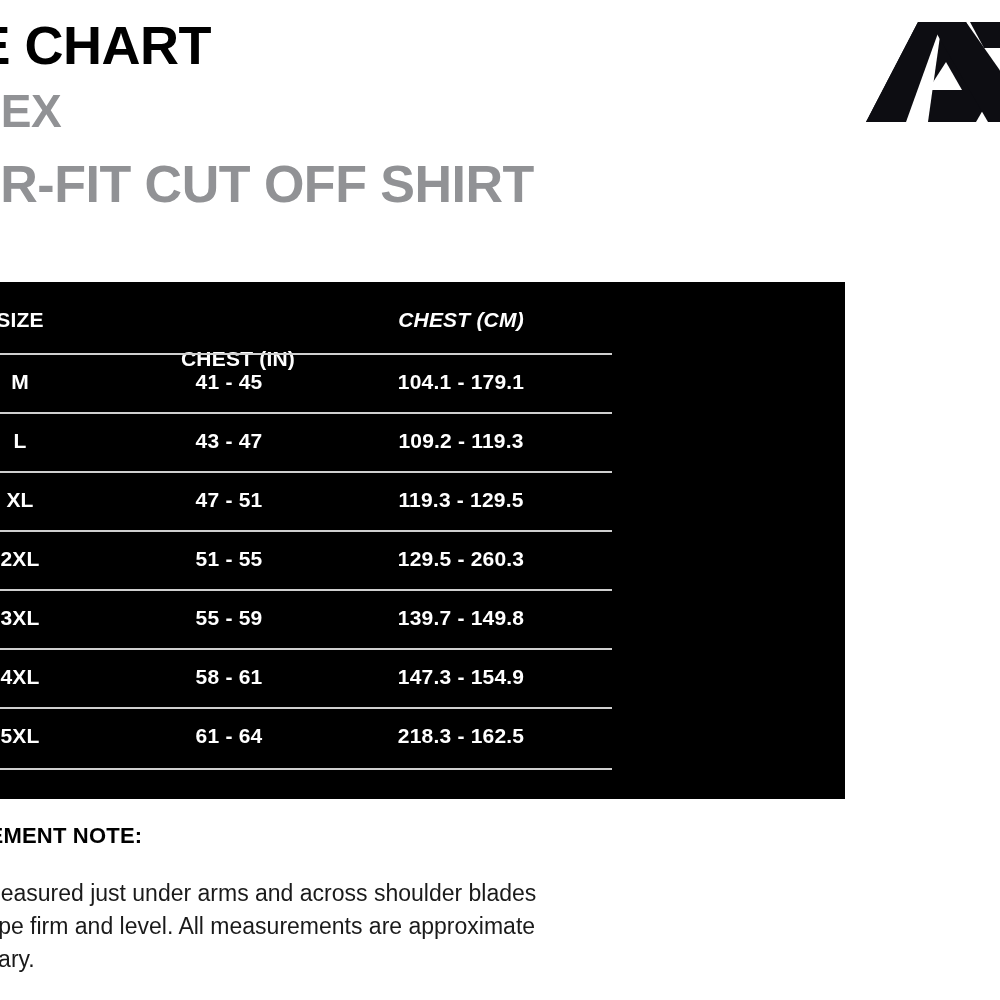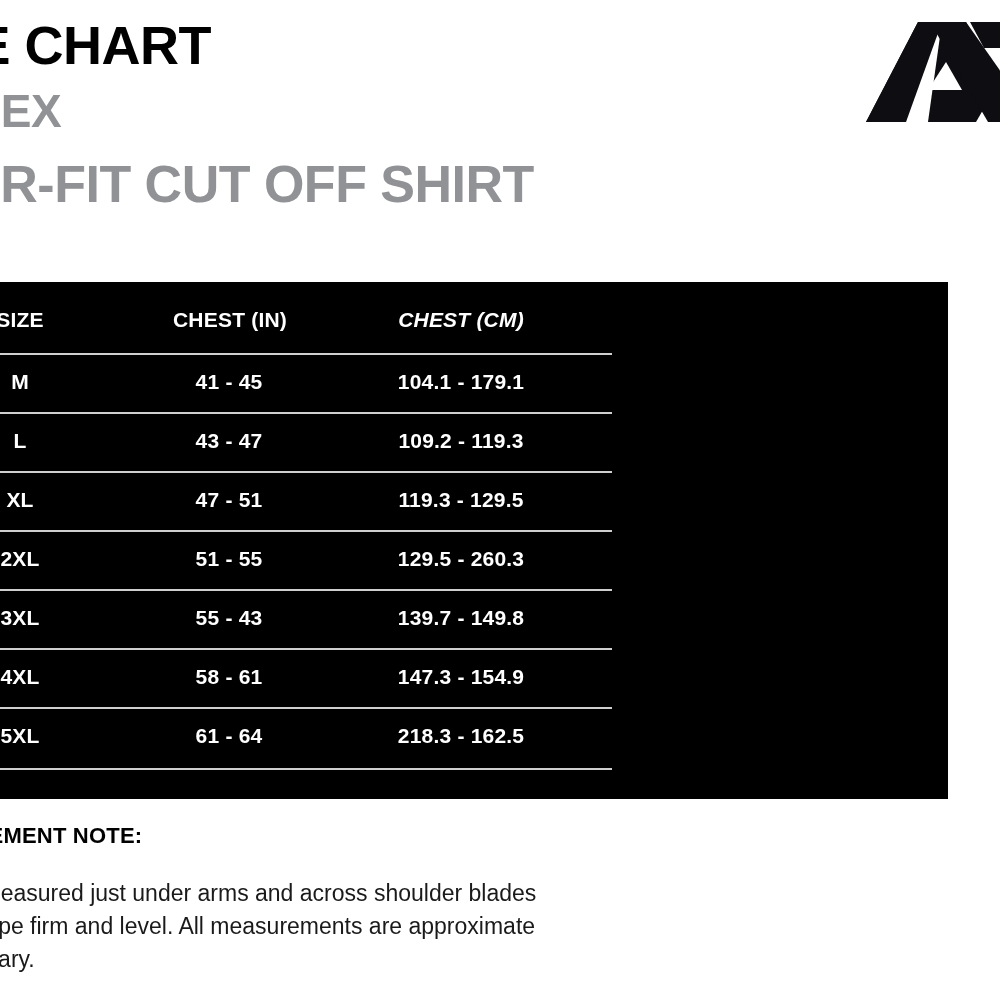--- a/index.html
+++ b/index.html
@@ -83,21 +83,21 @@
   }
   .logo-wrap svg {
     display: block;
   }
 
   
   .table-panel {
     position: absolute;
     left: 0;
     top: 282px;
-    width: 948px;
+    width: 845px;
     height: 517px;
     background: #000000;
   }
 
   .table-inner {
     position: absolute;
     left: -108px;
     top: 0;
     width: 1108px;
     height: 517px;
@@ -115,21 +115,21 @@
     position: absolute;
     top: 26px;
     font-size: 21px;
     font-weight: bold;
     color: #ffffff;
     text-align: center;
     letter-spacing: 0.2px;
     white-space: nowrap;
   }
   .th.c0 { left: 48px;  width: 160px; }
-  .th.c1 { left: 258px; width: 160px; }
+  .th.c1 { left: 266px; width: 160px; margin-top: 39px; }
   .th.c2 { left: 489px; width: 160px; font-style: italic; }
 
   .divider {
     position: absolute;
     left: 0;
     width: 720px;
     height: 2px;
     background: #cfcfcf;
   }
 
@@ -243,21 +243,21 @@
 
       <div class="trow" style="top:250px">
         <div class="td c0">2XL</div>
         <div class="td c1">51 - 55</div>
         <div class="td c2">129.5 - 260.3</div>
       </div>
       <div class="divider" style="top:307px"></div>
 
       <div class="trow" style="top:309px">
         <div class="td c0">3XL</div>
-        <div class="td c1">55 - 43</div>
+        <div class="td c1">55 - 59</div>
         <div class="td c2">139.7 - 149.8</div>
       </div>
       <div class="divider" style="top:366px"></div>
 
       <div class="trow" style="top:368px">
         <div class="td c0">4XL</div>
         <div class="td c1">58 - 61</div>
         <div class="td c2">147.3 - 154.9</div>
       </div>
       <div class="divider" style="top:425px"></div>

